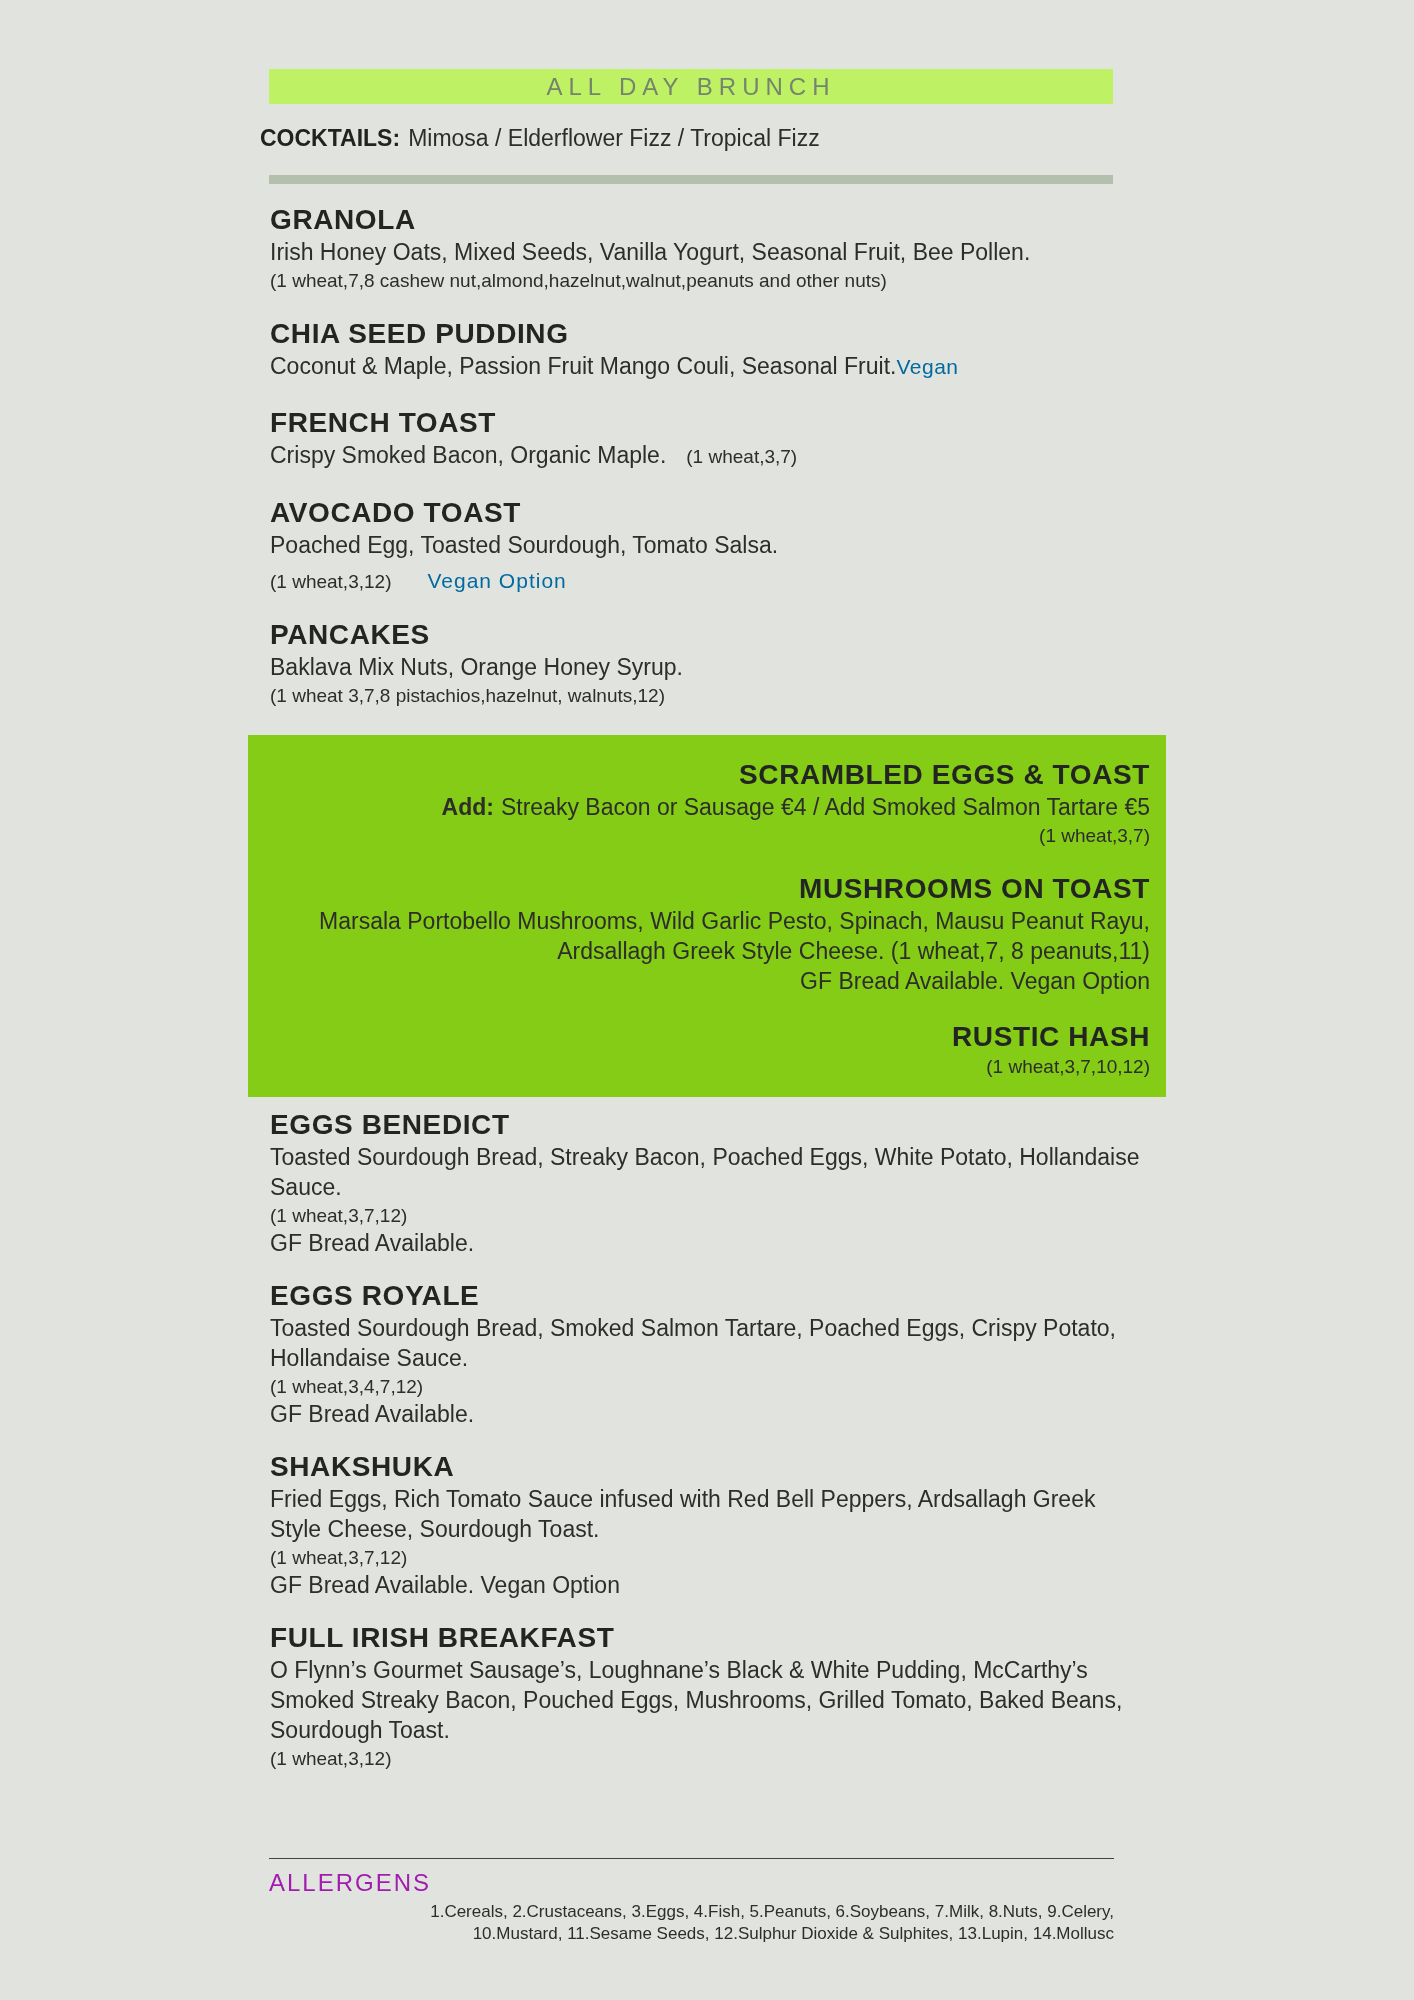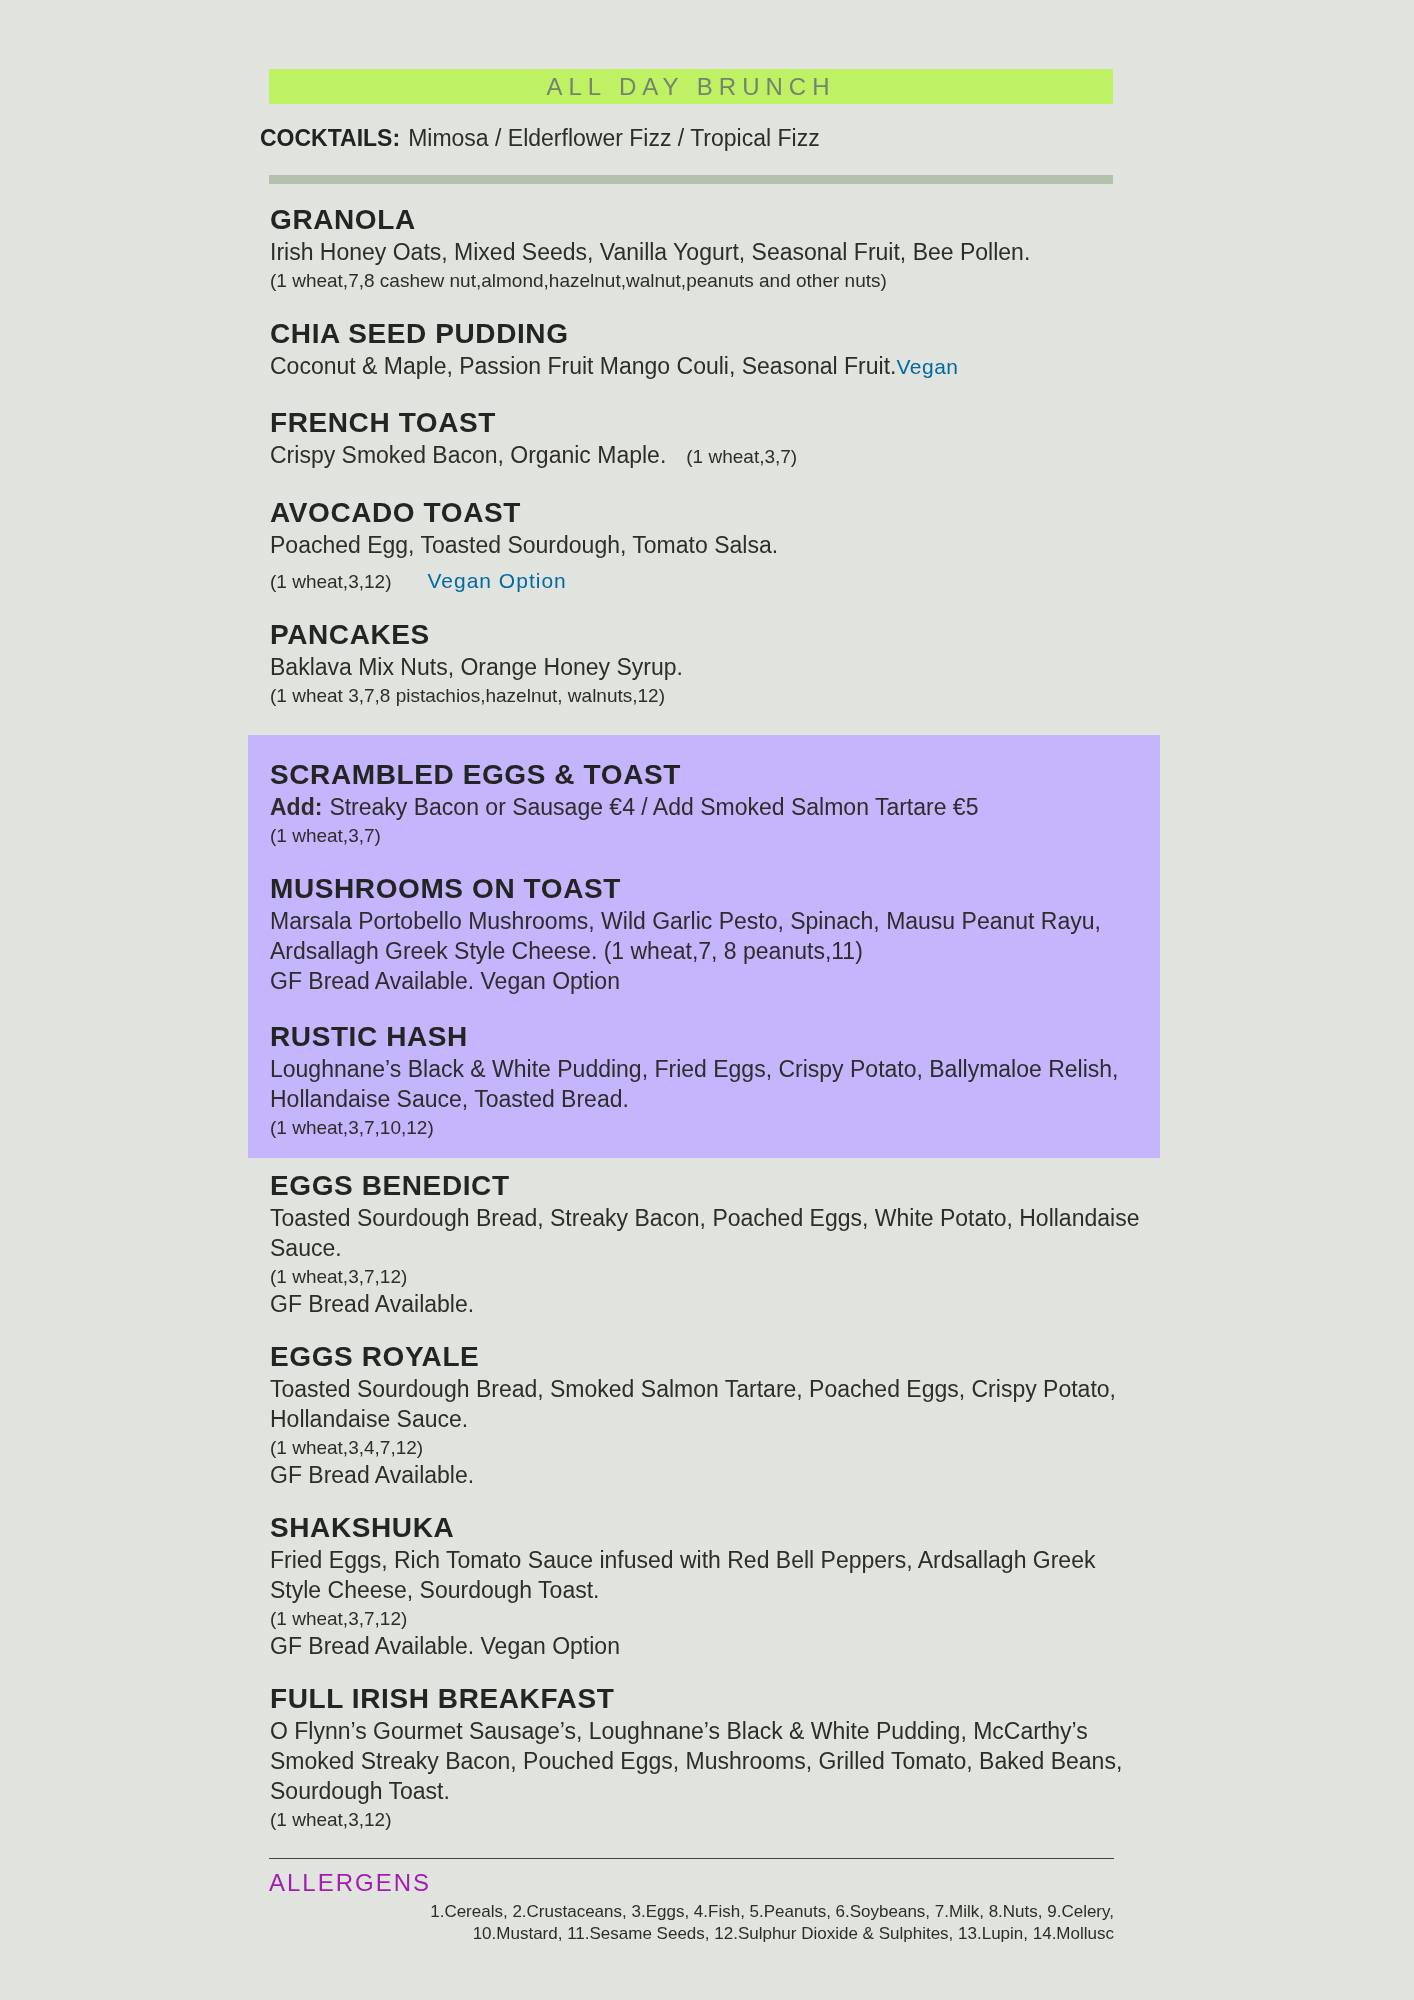--- a/index.html
+++ b/index.html
@@ -43,24 +43,25 @@
   }
   .inline-allerg{font-size:19px;margin-left:20px;color:#2d2d2a;}
   .allerg-row{margin-top:8px;font-size:19px;line-height:25px;}
   .tag{color:#0369a1;}
   .tag-inline{font-size:21px;letter-spacing:0.5px;}
   .tag-gap{margin-left:36px;font-size:21px;letter-spacing:1px;}
   .item-note{font-size:23px;line-height:30px;color:#2d2d2a;}
   .add-label{font-weight:700;}
   .add-text{margin-left:7px;}
   .highlight{
-    background:#c4b5fd;
+    background:#84cc16;
     margin:22px 0 14px -22px;
-    padding:26px 10px 18px 22px;
+    padding:26px 16px 18px 22px;
     width:880px;
+    text-align:right;
   }
   .highlight .item:last-child{margin-bottom:0;}
   .bottom-group .item{margin-bottom:24px;}
   .footer{
     position:absolute;left:269px;top:1858px;width:845px;
     border-top:1px solid #45453f;
     padding-top:10px;
   }
   .footer-title{
     font-size:24px;letter-spacing:2px;color:#a21caf;margin-bottom:4px;
@@ -119,21 +120,20 @@
     </div>
 
     <div class="item">
       <div class="item-name">MUSHROOMS ON TOAST</div>
       <div class="item-desc">Marsala Portobello Mushrooms, Wild Garlic Pesto, Spinach, Mausu Peanut Rayu, Ardsallagh Greek Style Cheese. (1 wheat,7, 8 peanuts,11)</div>
       <div class="item-note">GF Bread Available. Vegan Option</div>
     </div>
 
     <div class="item">
       <div class="item-name">RUSTIC HASH</div>
-      <div class="item-desc">Loughnane’s Black &amp; White Pudding, Fried Eggs, Crispy Potato, Ballymaloe Relish, Hollandaise Sauce, Toasted Bread.</div>
       <div class="item-allerg">(1 wheat,3,7,10,12)</div>
     </div>
 
   </div>
 
   <div class="bottom-group">
 
     <div class="item">
       <div class="item-name">EGGS BENEDICT</div>
       <div class="item-desc">Toasted Sourdough Bread, Streaky Bacon, Poached Eggs, White Potato, Hollandaise Sauce.</div>

